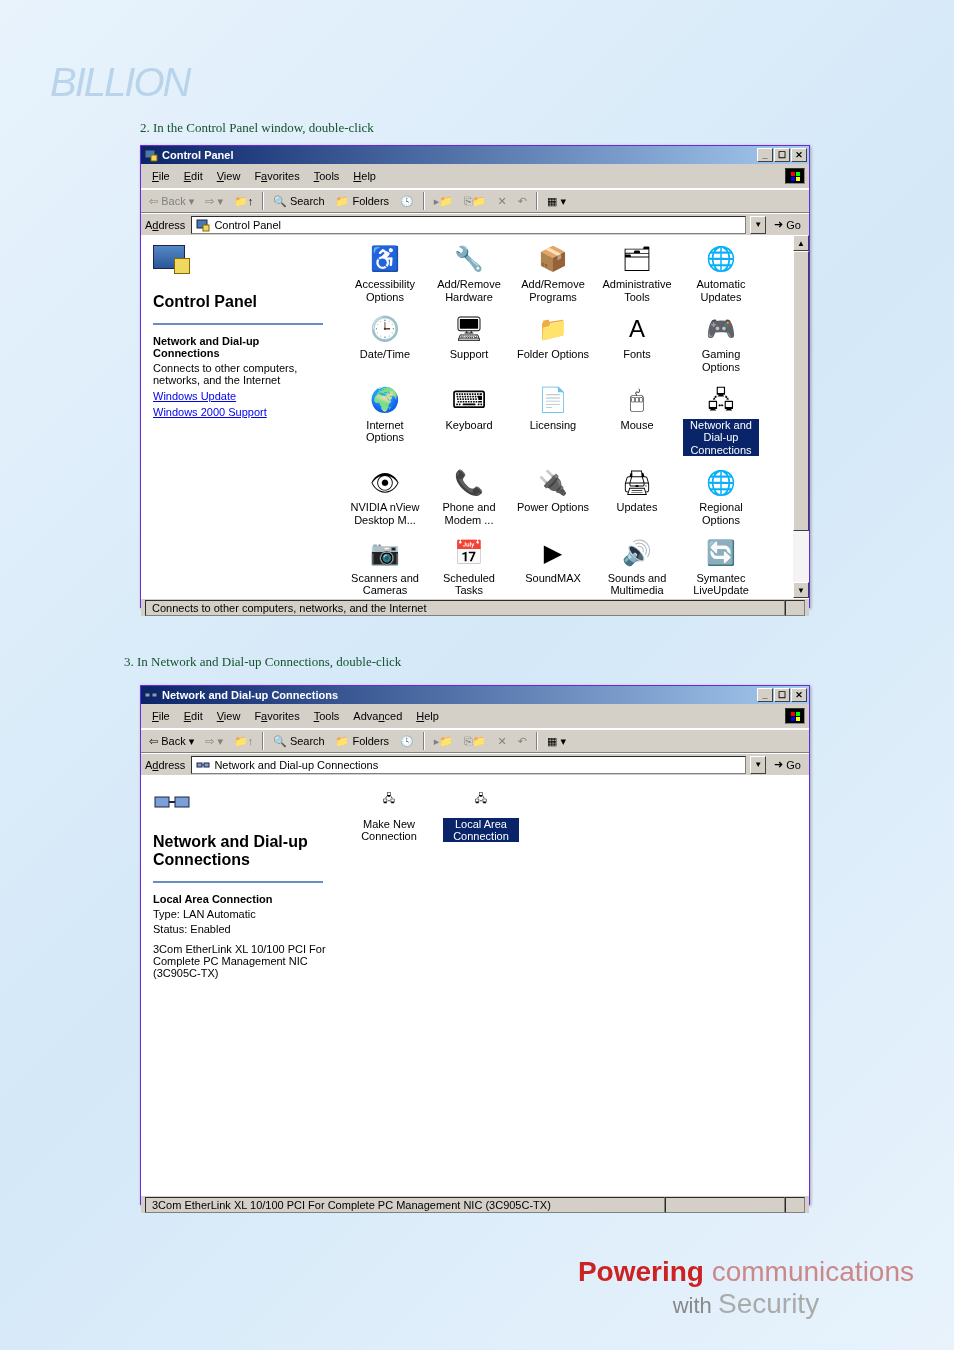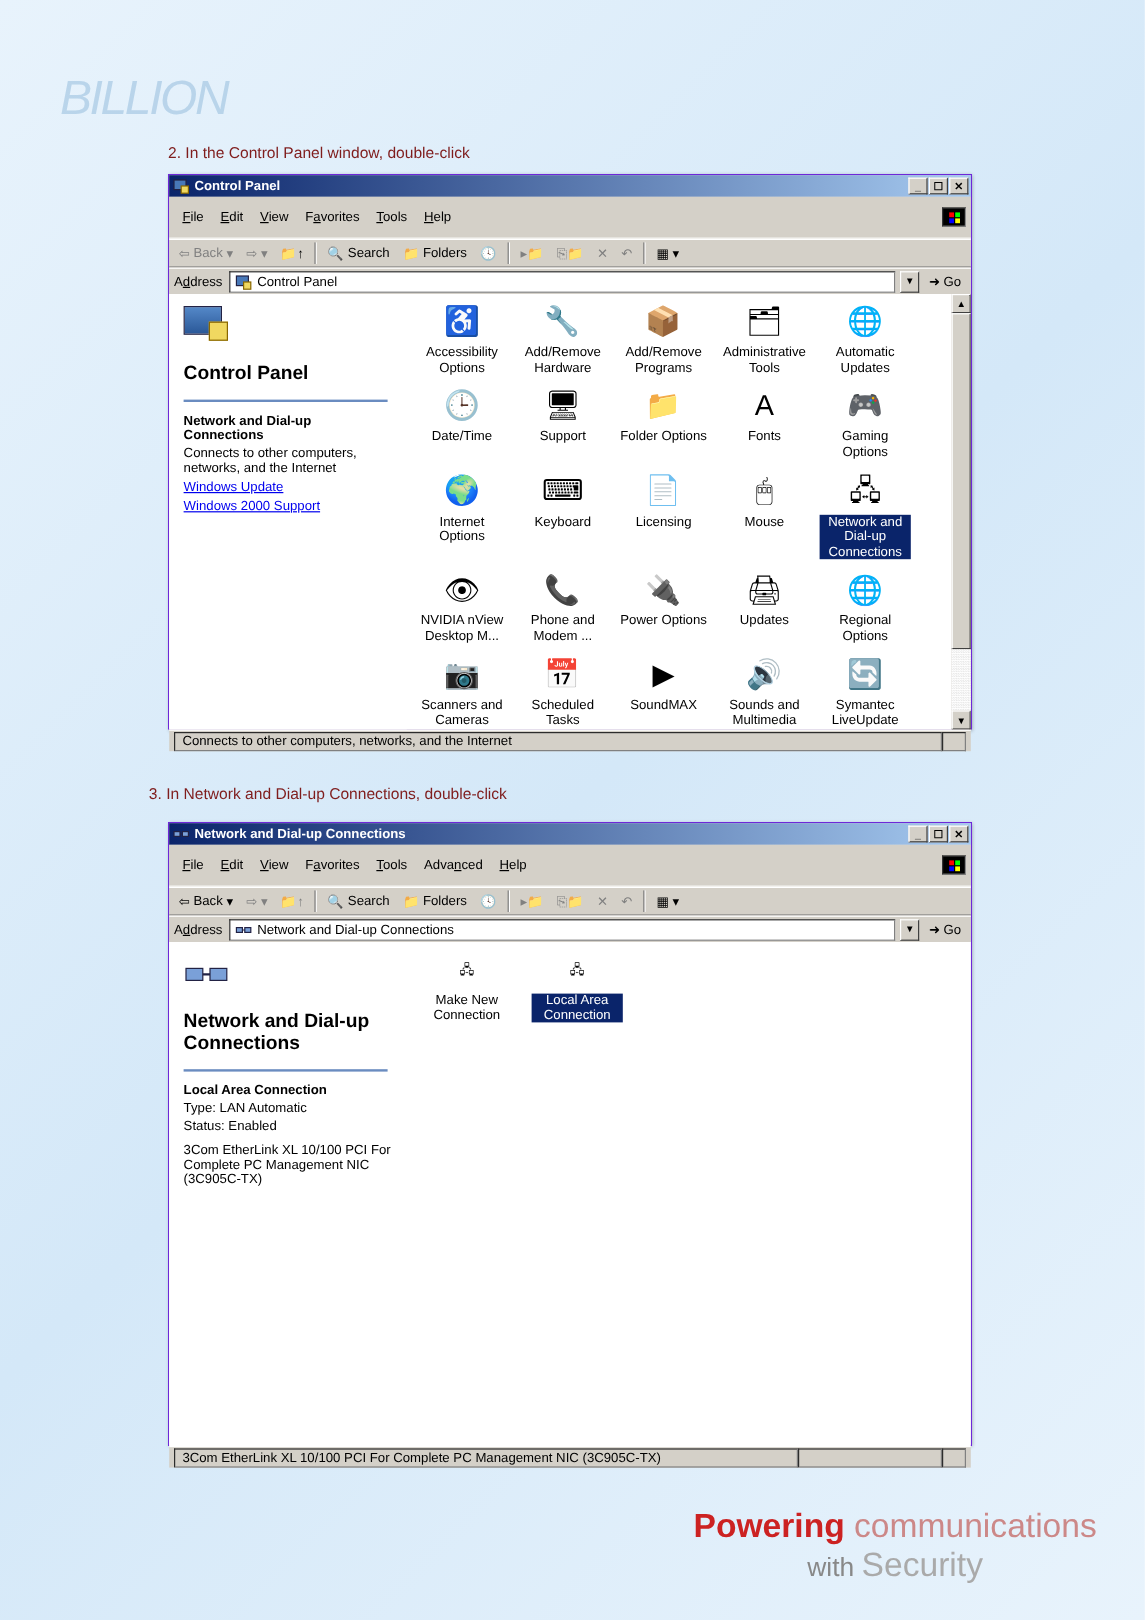--- a/index.html
+++ b/index.html
@@ -18,23 +18,23 @@
     top: 60px;
     left: 50px;
     font-family: Arial Black, sans-serif;
     font-size: 40px;
     font-style: italic;
     color: rgba(120,170,210,0.4);
     letter-spacing: -2px;
   }
   .instruction {
     position: absolute;
-    font-family: Liberation Sans, sans-serif;
+    font-family: Liberation Serif, serif;
     font-size: 13px;
-    color: #7f1d1d;
+    color: #14532d;
   }
   .inst2 { top: 120px; left: 140px; }
   .inst3 { top: 654px; left: 124px; }
   .window {
     position: absolute;
     background: #e5e5e5;
     border: 1px solid #6d28d9;
     box-shadow: 1px 1px 3px rgba(0,0,0,0.3);
   }
   .win1 { top: 145px; left: 140px; width: 670px; height: 463px; }
@@ -58,21 +58,21 @@
     border: 1px solid;
     border-color: #fff #404040 #404040 #fff;
     font-size: 9px;
     display: flex;
     align-items: center;
     justify-content: center;
     color: #000;
     font-family: Marlett, Arial;
   }
   .menubar {
-    height: 35px;
+    height: 25px;
     background: #d4d0c8;
     display: flex;
     align-items: center;
     padding: 0 4px;
     gap: 0;
     border-bottom: 1px solid #fff;
   }
   .menuitem { padding: 2px 7px; cursor: default; }
   .menuitem u { text-decoration: underline; }
   .winicon-right {

